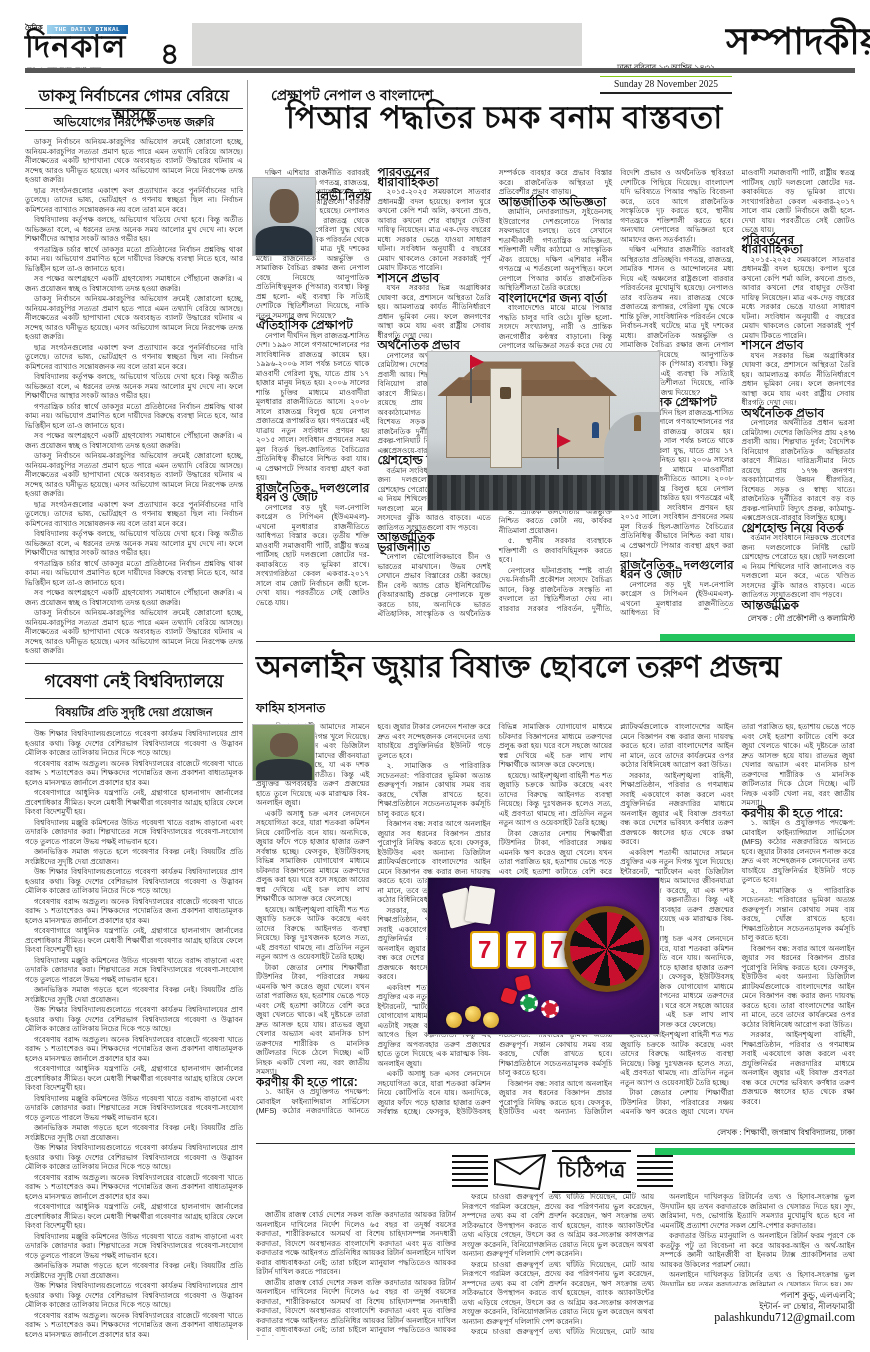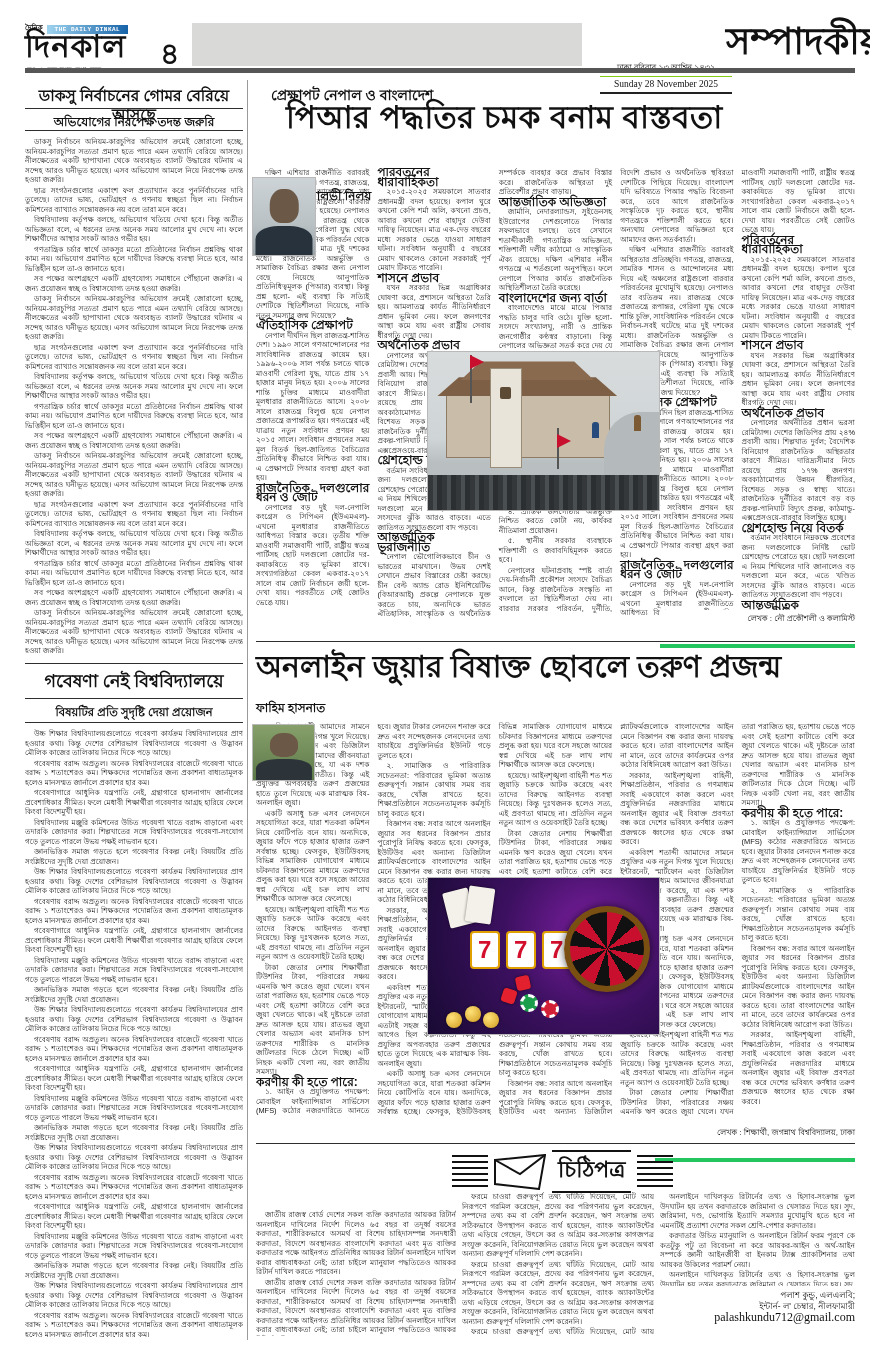--- a/index.html
+++ b/index.html
@@ -29,21 +29,21 @@
   .bodytext{font-size:7.4px;line-height:9.5px;text-align:justify;overflow:hidden;}
   .bodytext p{margin:0 0 1px;text-indent:9px;}
   .bodytext h4{margin:1px 0 0;font-size:12px;line-height:9.5px;text-indent:0;}
   
   .kicker{font-size:14px;font-weight:bold;margin-left:15px;}
   .headline1{font-size:31px;font-weight:bold;line-height:36px;letter-spacing:.5px;margin-left:32px;}
   .headline2{font-size:30px;font-weight:bold;line-height:34px;}
   .byline{font-size:12px;font-weight:bold;}
   .cols5{column-count:5;column-gap:8px;column-fill:auto;}
   .cols{overflow:hidden;}
-  .credit{font-size:8px;background:#fff;text-align:right;padding:2px 0 19px;border-bottom:4px solid #22c55e;}
+  .credit{font-size:8px;background:#fff;text-align:right;padding:2px 0 9px;border-bottom:7px solid #22c55e;}
   
   .photo{overflow:hidden;border:1px solid #b9b9b9;box-sizing:border-box;}
   .author{background:linear-gradient(180deg,#cdd3d6 0%,#b9c1c5 60%,#9aa3a8 100%);}
   .author .head{position:absolute;left:50%;top:14%;width:46%;height:44%;transform:translateX(-50%);
                 background:#6b5846;border-radius:45% 45% 40% 40%;}
   .author .suit{position:absolute;left:50%;bottom:-4%;width:92%;height:42%;transform:translateX(-50%);
                 background:#27323c;border-radius:40% 40% 0 0;}
   .author.green{background:linear-gradient(180deg,#87a06b,#5d7a49);}
   .author.green .suit{background:#2c343a;}
   

